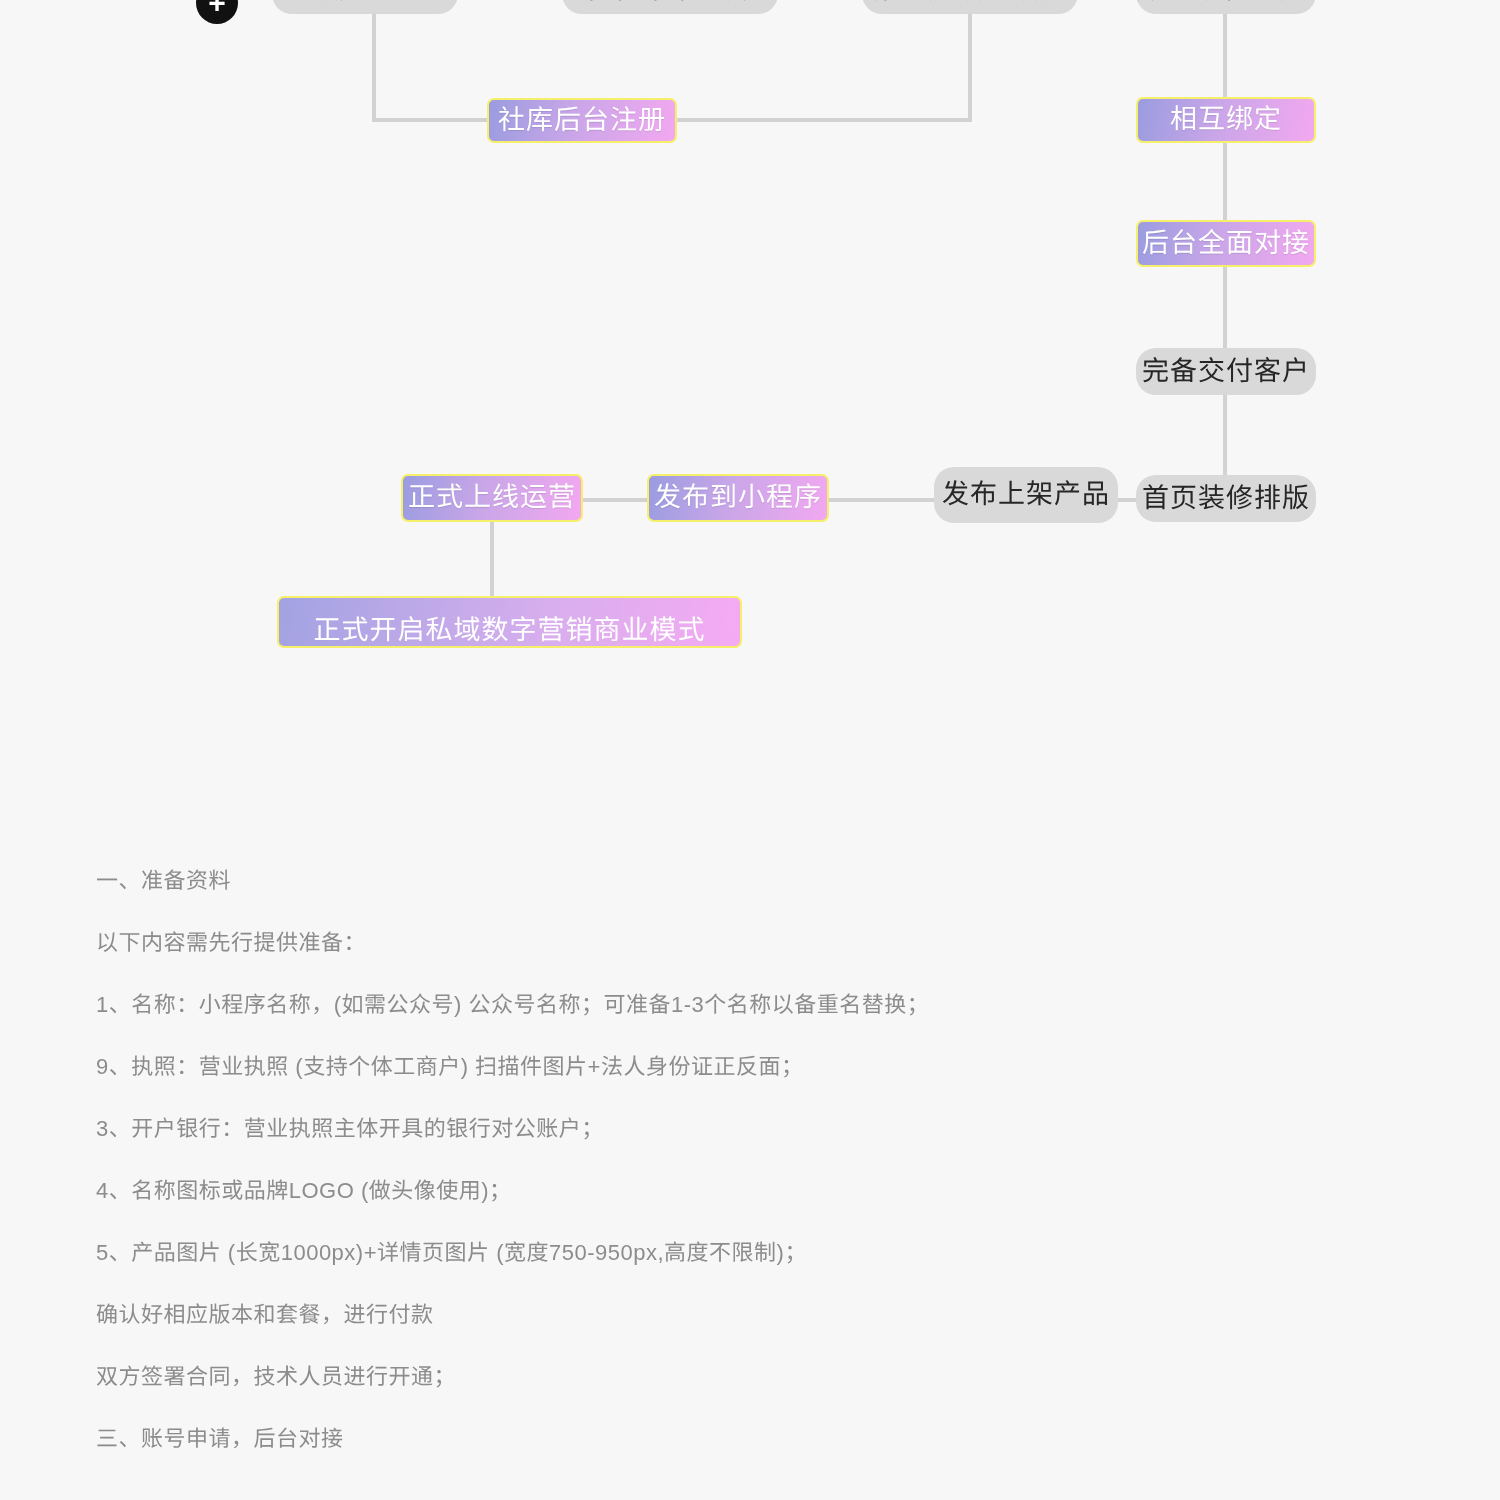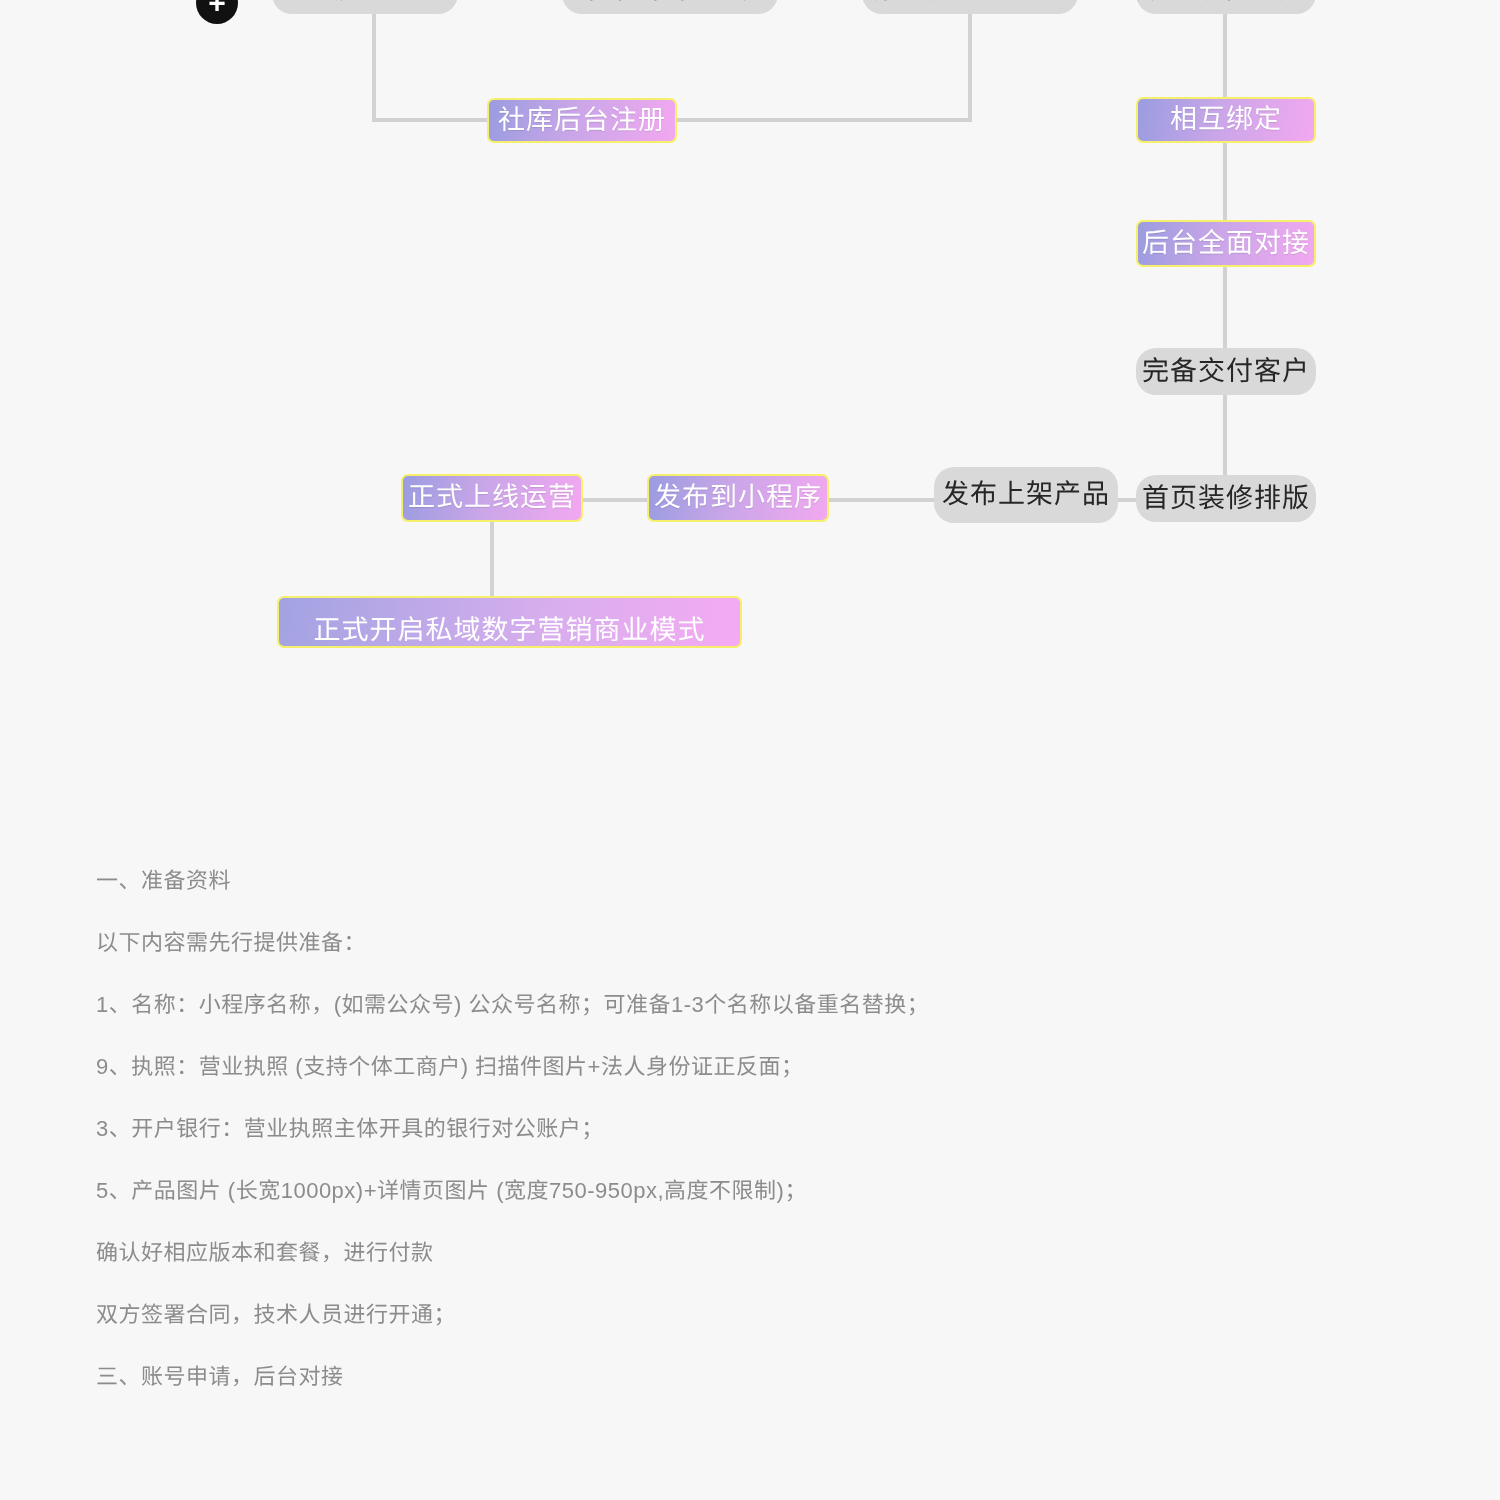--- a/index.html
+++ b/index.html
@@ -163,17 +163,18 @@
   </div>
 
 </div>
 
 <div id="article">
   <p class="para heading" style="margin: 0px;">一、准备资料</p>
   <p class="para" style="margin: 0px;">以下内容需先行提供准备：</p>
   <p class="para" style="margin: 0px;">1、名称：小程序名称，(如需公众号) 公众号名称；可准备1-3个名称以备重名替换；</p>
   <p class="para" style="margin: 0px;">9、执照：营业执照 (支持个体工商户) 扫描件图片+法人身份证正反面；</p>
   <p class="para" style="margin: 0px;">3、开户银行：营业执照主体开具的银行对公账户；</p>
+  <p class="para" style="margin: 0px;">4、名称图标或品牌LOGO (做头像使用)；</p>
   <p class="para" style="margin: 0px;">5、产品图片 (长宽1000px)+详情页图片 (宽度750-950px,高度不限制)；</p>
   <p class="para" style="margin: 0px;">确认好相应版本和套餐，进行付款</p>
   <p class="para" style="margin: 0px;">双方签署合同，技术人员进行开通；</p>
   <p class="para heading" style="margin: 0px;">三、账号申请，后台对接</p>
 </div>
 
 </body></html>

